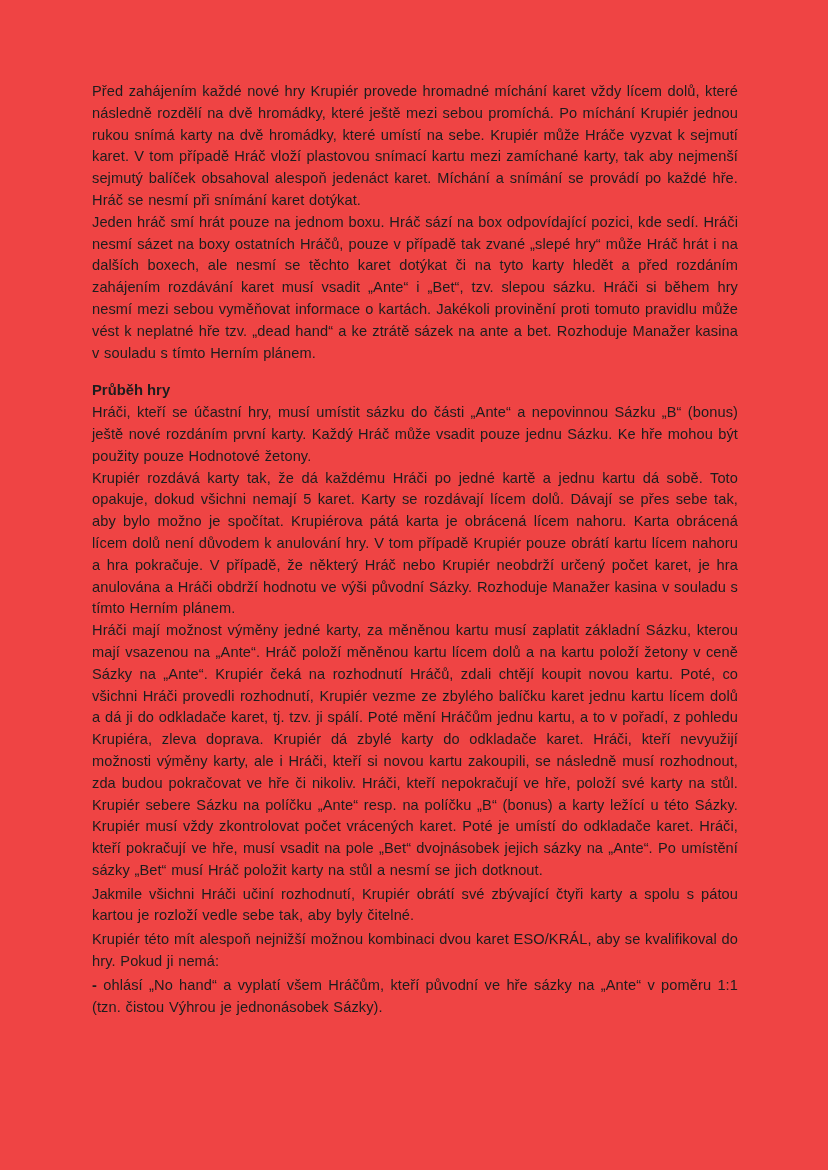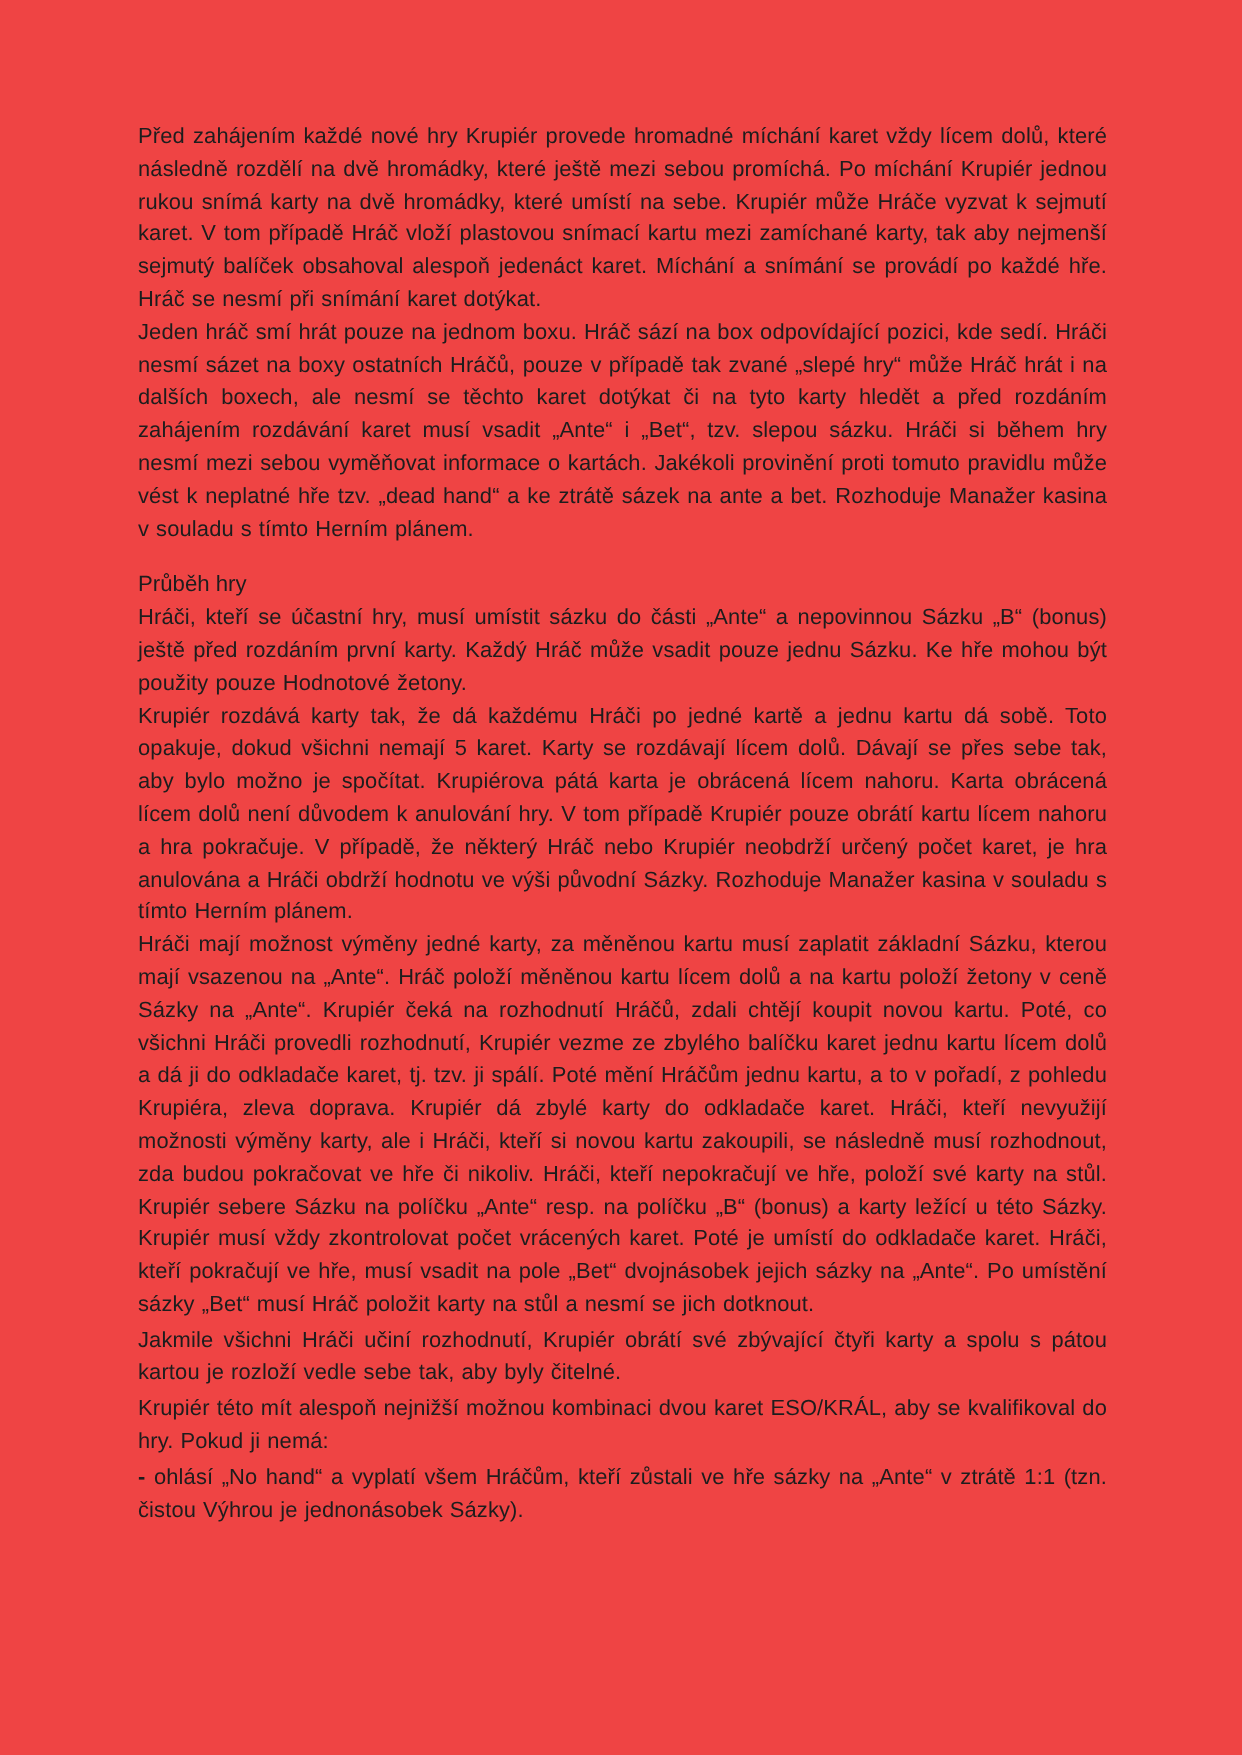--- a/index.html
+++ b/index.html
@@ -28,21 +28,21 @@
     line-height: 21.8px;
     text-align: justify;
     text-justify: inter-word;
     letter-spacing: 0.1px;
     word-spacing: 0.5px;
   }
   .section-heading {
     margin: 16px 0 0 0;
     font-size: 14.8px;
     line-height: 21.8px;
-    font-weight: normal;
+    font-weight: bold;
     text-align: left;
   }
   .spaced-before {
     margin-top: 2px;
   }
   .bullet-dash {
     font-weight: bold;
   }
 </style>
 </head>
@@ -50,26 +50,26 @@
 
 <div class="page">
   <div class="content">
 
     <p class="para">Před zahájením každé nové hry Krupiér provede hromadné míchání karet vždy lícem dolů, které následně rozdělí na dvě hromádky, které ještě mezi sebou promíchá. Po míchání Krupiér jednou rukou snímá karty na dvě hromádky, které umístí na sebe. Krupiér může Hráče vyzvat k sejmutí karet. V tom případě Hráč vloží plastovou snímací kartu mezi zamíchané karty, tak aby nejmenší sejmutý balíček obsahoval alespoň jedenáct karet. Míchání a snímání se provádí po každé hře. Hráč se nesmí při snímání karet dotýkat.</p>
 
     <p class="para">Jeden hráč smí hrát pouze na jednom boxu. Hráč sází na box odpovídající pozici, kde sedí. Hráči nesmí sázet na boxy ostatních Hráčů, pouze v případě tak zvané „slepé hry“ může Hráč hrát i na dalších boxech, ale nesmí se těchto karet dotýkat či na tyto karty hledět a před rozdáním zahájením rozdávání karet musí vsadit „Ante“ i „Bet“, tzv. slepou sázku. Hráči si během hry nesmí mezi sebou vyměňovat informace o kartách. Jakékoli provinění proti tomuto pravidlu může vést k neplatné hře tzv. „dead hand“ a ke ztrátě sázek na ante a bet. Rozhoduje Manažer kasina v souladu s tímto Herním plánem.</p>
 
     <h2 class="section-heading">Průběh hry</h2>
 
-    <p class="para">Hráči, kteří se účastní hry, musí umístit sázku do části „Ante“ a nepovinnou Sázku „B“ (bonus) ještě před rozdáním první karty. Každý Hráč může vsadit pouze jednu Sázku. Ke hře mohou být použity pouze Hodnotové žetony.</p>
+    <p class="para">Hráči, kteří se účastní hry, musí umístit sázku do části „Ante“ a nepovinnou Sázku „B“ (bonus) ještě nové rozdáním první karty. Každý Hráč může vsadit pouze jednu Sázku. Ke hře mohou být použity pouze Hodnotové žetony.</p>
 
     <p class="para">Krupiér rozdává karty tak, že dá každému Hráči po jedné kartě a jednu kartu dá sobě. Toto opakuje, dokud všichni nemají 5 karet. Karty se rozdávají lícem dolů. Dávají se přes sebe tak, aby bylo možno je spočítat. Krupiérova pátá karta je obrácená lícem nahoru. Karta obrácená lícem dolů není důvodem k anulování hry. V tom případě Krupiér pouze obrátí kartu lícem nahoru a hra pokračuje. V případě, že některý Hráč nebo Krupiér neobdrží určený počet karet, je hra anulována a Hráči obdrží hodnotu ve výši původní Sázky. Rozhoduje Manažer kasina v souladu s tímto Herním plánem.</p>
 
     <p class="para">Hráči mají možnost výměny jedné karty, za měněnou kartu musí zaplatit základní Sázku, kterou mají vsazenou na „Ante“. Hráč položí měněnou kartu lícem dolů a na kartu položí žetony v ceně Sázky na „Ante“. Krupiér čeká na rozhodnutí Hráčů, zdali chtějí koupit novou kartu. Poté, co všichni Hráči provedli rozhodnutí, Krupiér vezme ze zbylého balíčku karet jednu kartu lícem dolů a dá ji do odkladače karet, tj. tzv. ji spálí. Poté mění Hráčům jednu kartu, a to v pořadí, z pohledu Krupiéra, zleva doprava. Krupiér dá zbylé karty do odkladače karet. Hráči, kteří nevyužijí možnosti výměny karty, ale i Hráči, kteří si novou kartu zakoupili, se následně musí rozhodnout, zda budou pokračovat ve hře či nikoliv. Hráči, kteří nepokračují ve hře, položí své karty na stůl. Krupiér sebere Sázku na políčku „Ante“ resp. na políčku „B“ (bonus) a karty ležící u této Sázky. Krupiér musí vždy zkontrolovat počet vrácených karet. Poté je umístí do odkladače karet. Hráči, kteří pokračují ve hře, musí vsadit na pole „Bet“ dvojnásobek jejich sázky na „Ante“. Po umístění sázky „Bet“ musí Hráč položit karty na stůl a nesmí se jich dotknout.</p>
 
     <p class="para spaced-before">Jakmile všichni Hráči učiní rozhodnutí, Krupiér obrátí své zbývající čtyři karty a spolu s pátou kartou je rozloží vedle sebe tak, aby byly čitelné.</p>
 
     <p class="para spaced-before">Krupiér této mít alespoň nejnižší možnou kombinaci dvou karet ESO/KRÁL, aby se kvalifikoval do hry. Pokud ji nemá:</p>
 
-    <p class="para spaced-before"><span class="bullet-dash">-</span> <span>ohlásí „No hand“ a vyplatí všem Hráčům, kteří zůstali ve hře sázky na „Ante“ v ztrátě 1:1 (tzn. čistou Výhrou je jednonásobek Sázky).</span></p>
+    <p class="para spaced-before"><span class="bullet-dash">-</span> <span>ohlásí „No hand“ a vyplatí všem Hráčům, kteří původní ve hře sázky na „Ante“ v poměru 1:1 (tzn. čistou Výhrou je jednonásobek Sázky).</span></p>
 
   </div>
 </div>
 
 </body></html>

